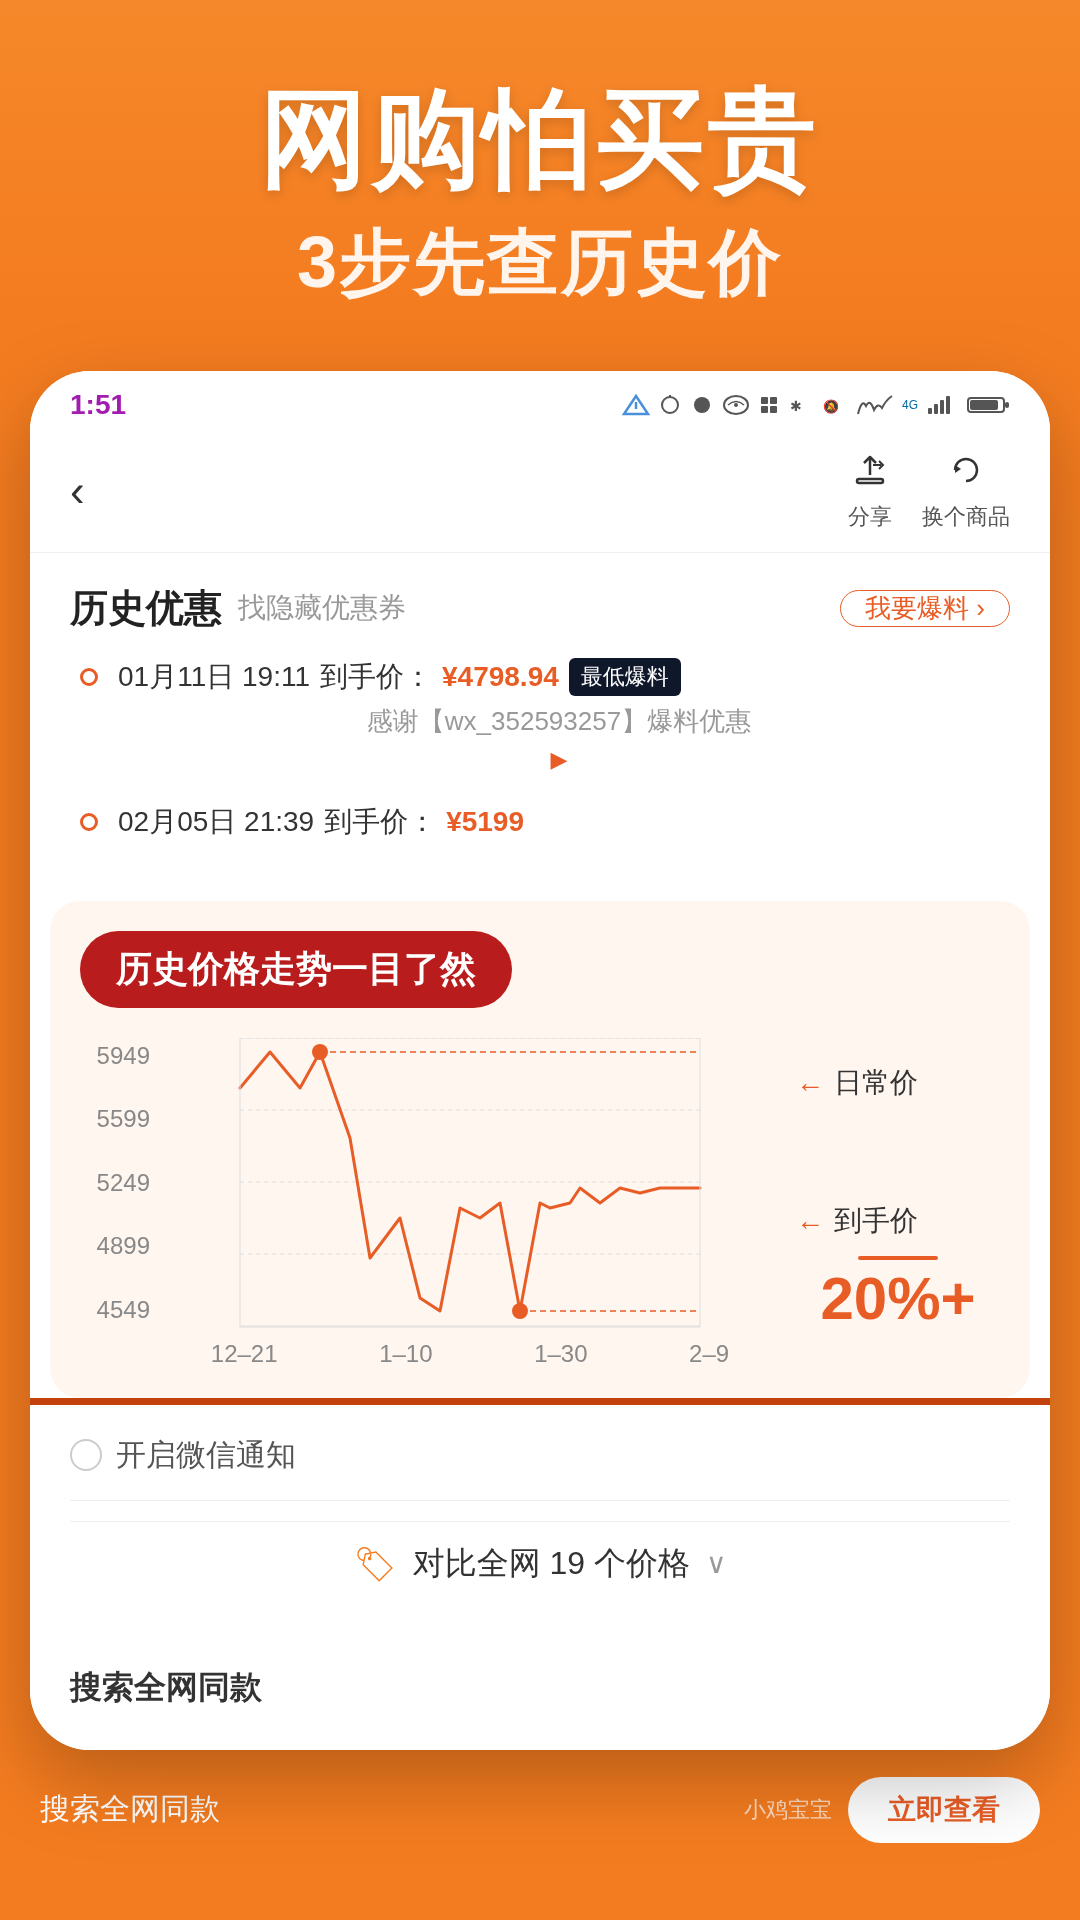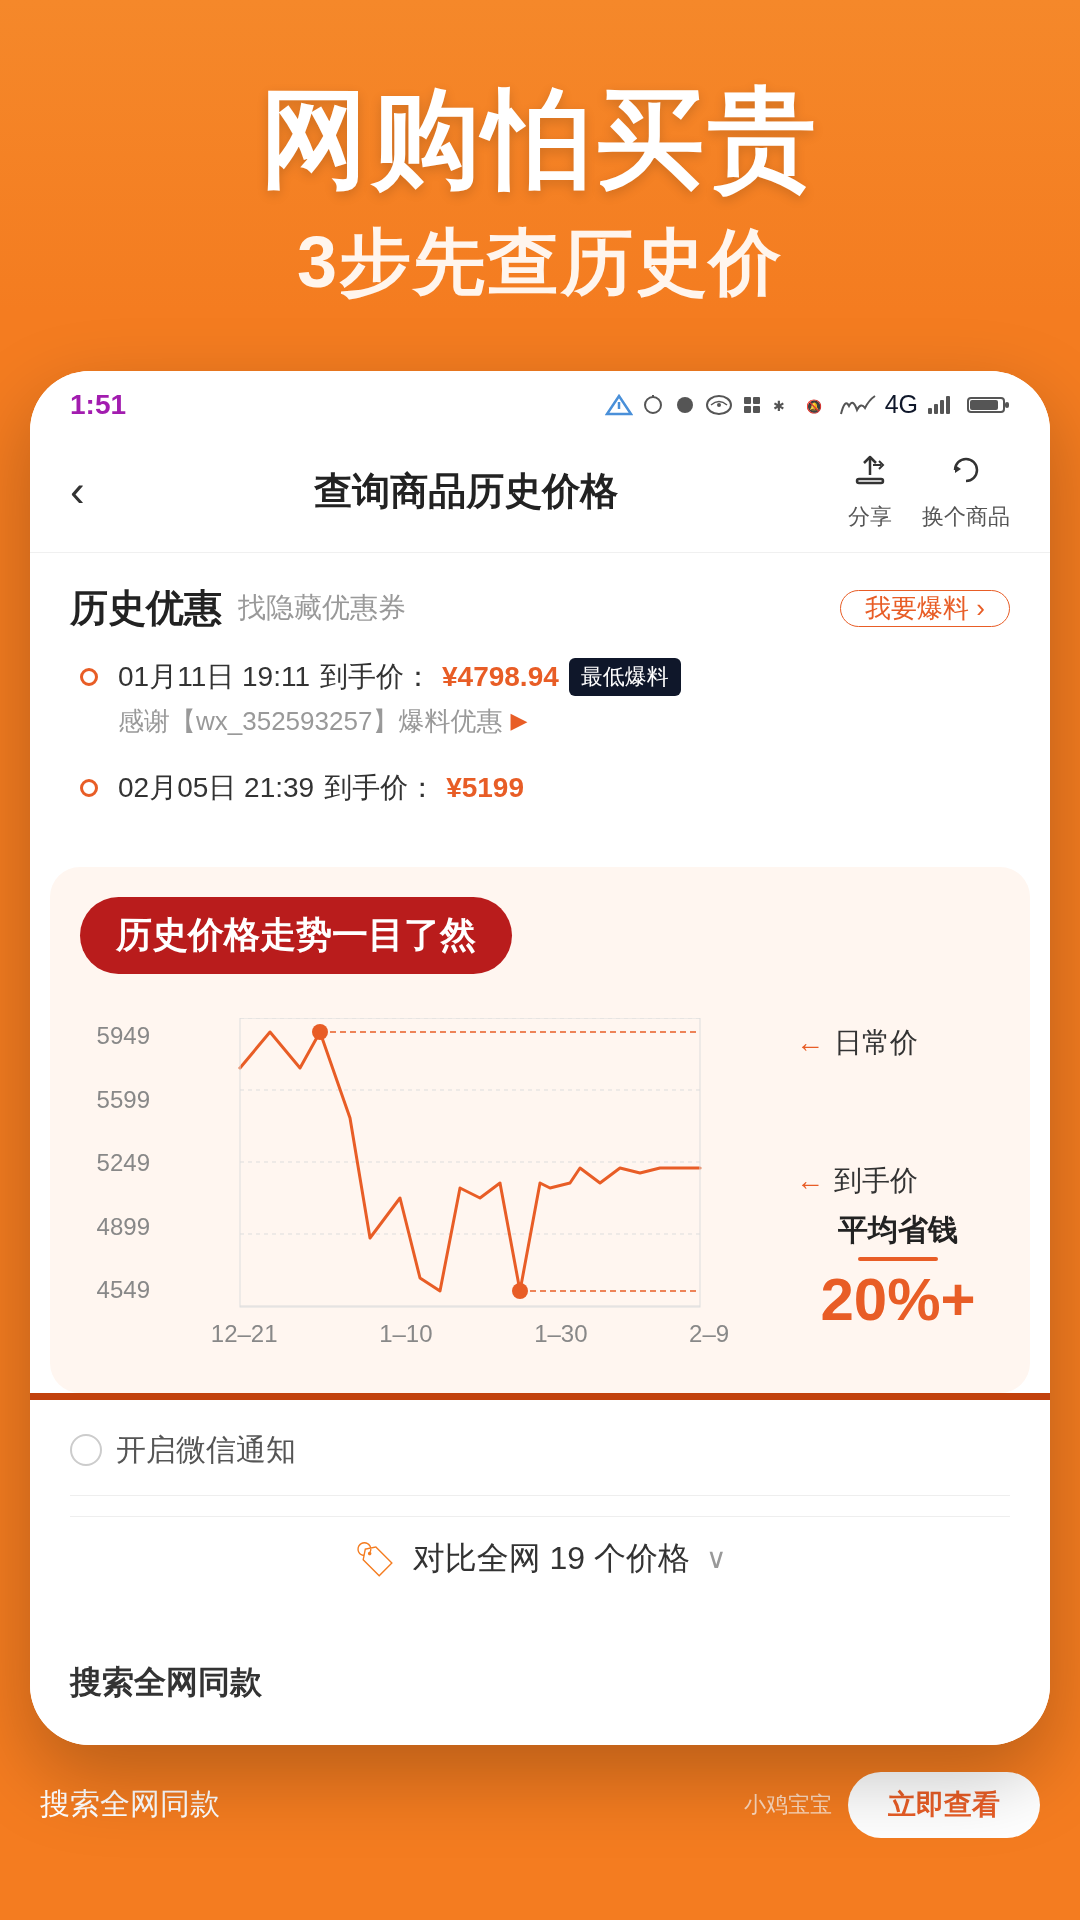--- a/index.html
+++ b/index.html
@@ -163,20 +163,21 @@
       padding: 4px 12px;
       border-radius: 6px;
     }
     .price-item-sub {
       font-size: 26px;
       color: #999;
       margin-top: 8px;
       display: flex;
       align-items: center;
       gap: 8px;
+      flex-direction: column;
     }
     .price-arrow { color: #E85D26; font-size: 22px; }
 
     
     .chart-card {
       margin: 0 20px 0;
       background: #FFF6F0;
       border-radius: 30px;
       padding: 30px;
       position: relative;
@@ -325,38 +326,37 @@
         </svg>
       <svg width="26" height="22" viewBox="0 0 26 22">
           <text x="2" y="17" font-size="14" fill="#555">✱</text>
         </svg>
       <svg width="26" height="22" viewBox="0 0 26 22">
           <text x="1" y="17" font-size="13" fill="#555">🔕</text>
         </svg>
       <svg width="38" height="22" viewBox="0 0 38 22">
           <path d="M2 20 Q6 4 10 12 Q14 4 18 16 Q22 8 26 14 Q30 6 36 2" fill="none" stroke="#555" stroke-width="2"></path>
         </svg>
-      <span style="font-size:25px;color:#0f172a">4G</span>
+      <span style="font-size:12px;color:#0369a1">4G</span>
       <svg width="32" height="22" viewBox="0 0 32 22">
           <rect x="2" y="14" width="4" height="6" fill="#555" rx="1"></rect>
           <rect x="8" y="10" width="4" height="10" fill="#555" rx="1"></rect>
           <rect x="14" y="6" width="4" height="14" fill="#555" rx="1"></rect>
           <rect x="20" y="2" width="4" height="18" fill="#555" rx="1"></rect>
         </svg>
       <svg width="44" height="22" viewBox="0 0 44 22">
           <rect x="2" y="4" width="36" height="14" rx="3" fill="none" stroke="#555" stroke-width="2"></rect>
           <rect x="4" y="6" width="28" height="10" rx="2" fill="#555"></rect>
           <rect x="39" y="8" width="4" height="6" rx="2" fill="#555"></rect>
         </svg>
     </div>
   </div>
 
   <div class="nav-bar">
     <div class="nav-back">‹</div>
-    <div class="nav-title">查询商品历史价格</div>
     <div class="nav-actions">
       <div class="nav-action-item">
         <div class="nav-action-icon">
           <svg width="38" height="38" viewBox="0 0 38 38">
               <rect x="6" y="28" width="26" height="4" rx="2" fill="none" stroke="#333" stroke-width="2.5"></rect>
               <path d="M19 6 L19 24" stroke="#333" stroke-width="2.5"></path>
               <path d="M13 12 L19 6 L25 12" fill="none" stroke="#333" stroke-width="2.5" stroke-linejoin="round"></path>
               <path d="M28 18 L32 14 L28 10" fill="none" stroke="#333" stroke-width="2"></path>
               <line x1="30" y1="14" x2="22" y2="14" stroke="#333" stroke-width="2"></line>
             </svg>
@@ -473,21 +473,20 @@
           <div class="chart-legend-item">
             <span class="legend-arrow">←</span>
             <span>日常价</span>
           </div>
           <div class="chart-legend-item">
             <span class="legend-arrow">←</span>
             <span>到手价</span>
           </div>
         </div>
         <div class="savings-box">
-          <div class="savings-label">平均省钱</div>
           <div style="height:4px; background:#E85D26; border-radius:2px; margin:6px auto; width:80px;"></div>
           <div class="savings-value">20%+</div>
         </div>
       </div>
     </div>
   </div>
 
   <div class="bottom-section">
     <div class="wechat-notify">
       <span class="radio-circle"></span>

